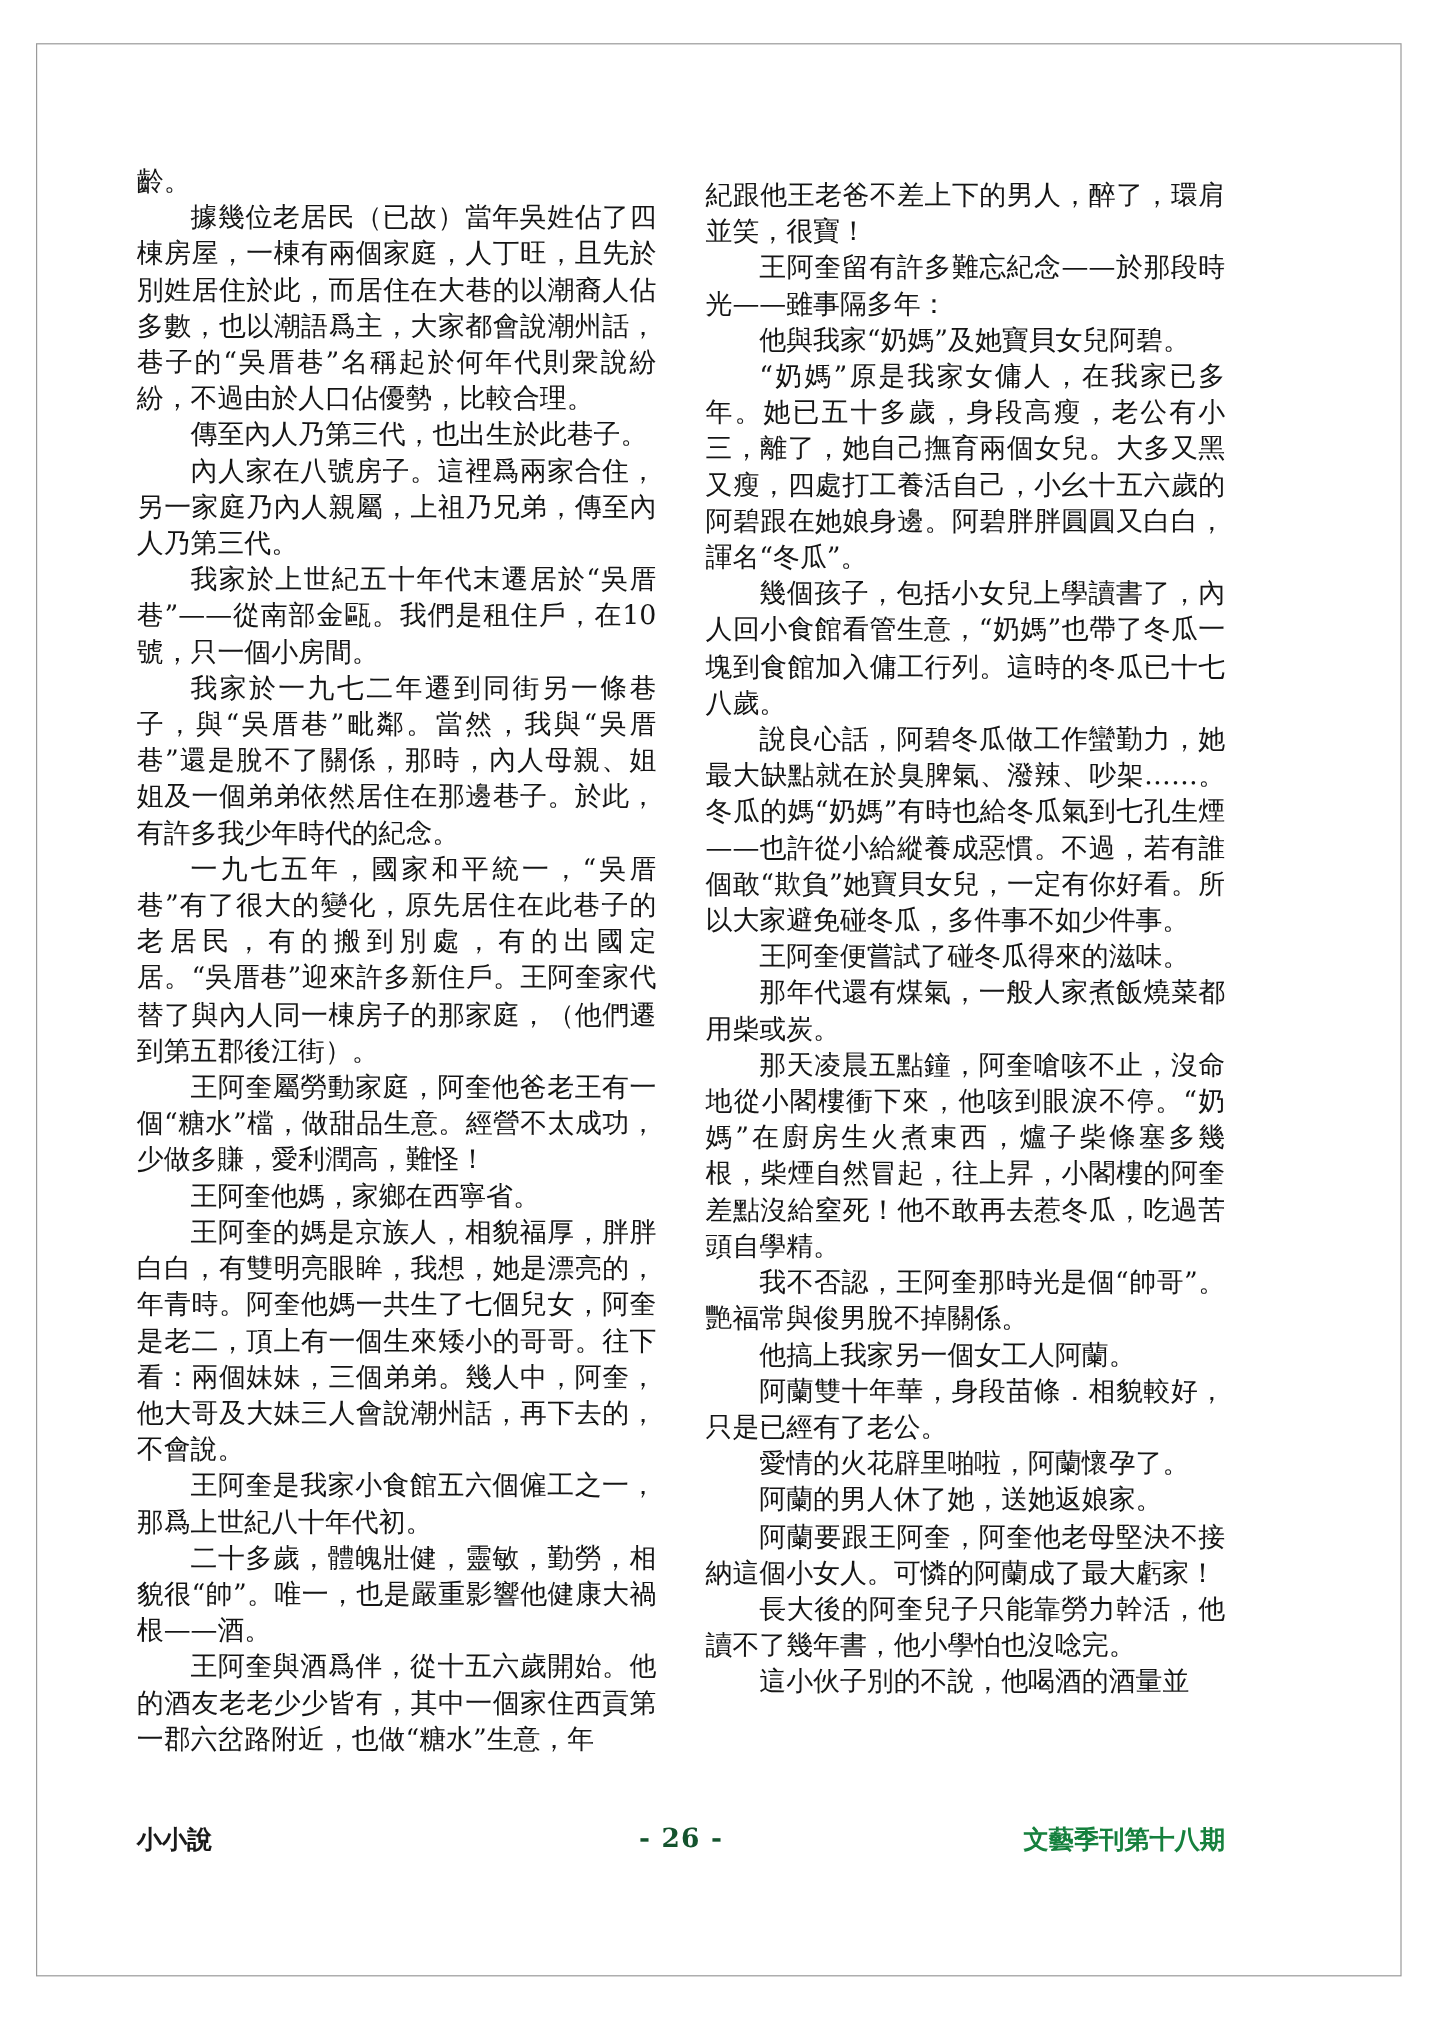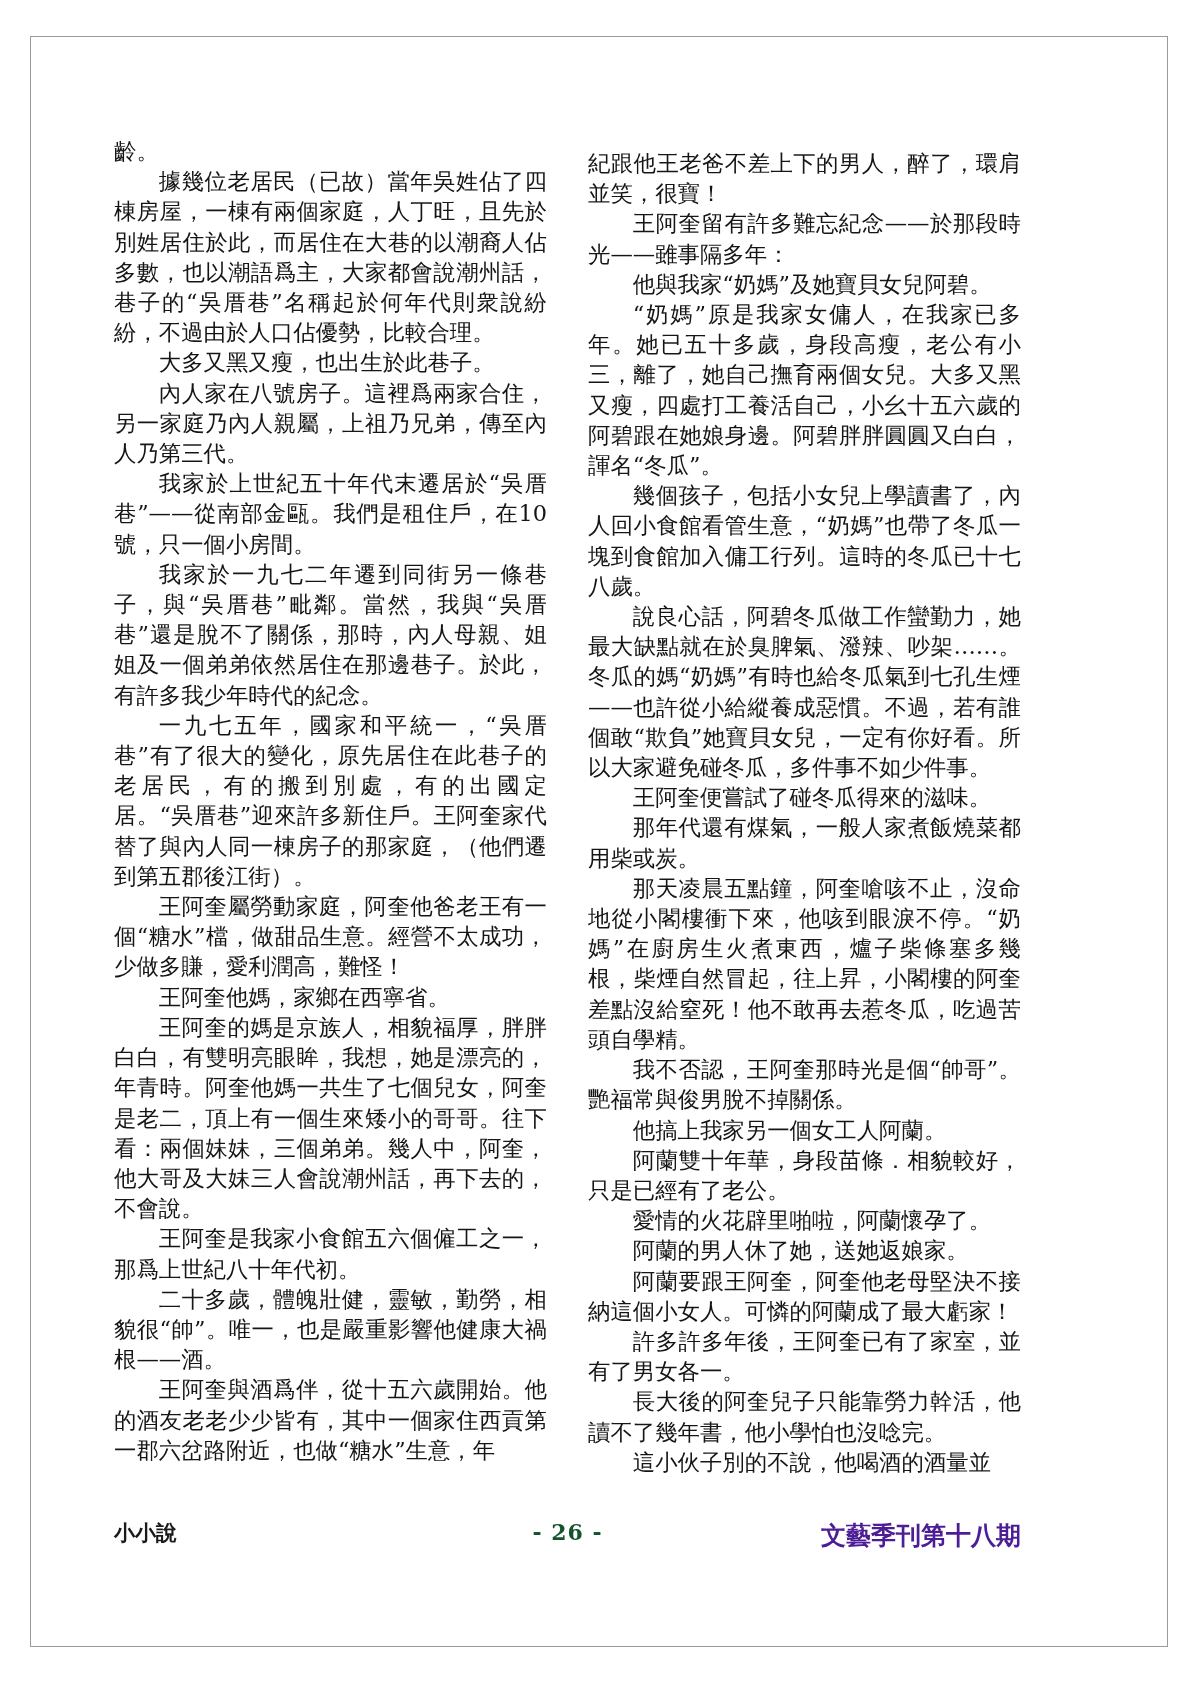--- a/index.html
+++ b/index.html
@@ -67,34 +67,34 @@
     font-size: 22px;
     letter-spacing: 1px;
     color: #14532d;
   }
   .footer-right {
     position: absolute;
     right: 0;
     top: 0;
     font-family: Liberation Sans, sans-serif;
     font-weight: 600;
-    font-size: 25px;
-    color: #4c1d95;
+    font-size: 21px;
+    color: #15803d;
   }
 </style>
 </head>
 <body>
 
 <div class="page">
   <div class="frame"></div>
 
   <div class="col col-left">
       <p class="para">齡。</p>
       <p class="para indent">據幾位老居民（已故）當年吳姓佔了四棟房屋，一棟有兩個家庭，人丁旺，且先於別姓居住於此，而居住在大巷的以潮裔人佔多數，也以潮語爲主，大家都會說潮州話，巷子的“吳厝巷”名稱起於何年代則衆說紛紛，不過由於人口佔優勢，比較合理。</p>
-      <p class="para indent">大多又黑又瘦，也出生於此巷子。</p>
+      <p class="para indent">傳至內人乃第三代，也出生於此巷子。</p>
       <p class="para indent">內人家在八號房子。這裡爲兩家合住，另一家庭乃內人親屬，上祖乃兄弟，傳至內人乃第三代。</p>
       <p class="para indent">我家於上世紀五十年代末遷居於“吳厝巷”——從南部金甌。我們是租住戶，在10號，只一個小房間。</p>
       <p class="para indent">我家於一九七二年遷到同街另一條巷子，與“吳厝巷”毗鄰。當然，我與“吳厝巷”還是脫不了關係，那時，內人母親、姐姐及一個弟弟依然居住在那邊巷子。於此，有許多我少年時代的紀念。</p>
       <p class="para indent">一九七五年，國家和平統一，“吳厝巷”有了很大的變化，原先居住在此巷子的老居民，有的搬到別處，有的出國定居。“吳厝巷”迎來許多新住戶。王阿奎家代替了與內人同一棟房子的那家庭，（他們遷到第五郡後江街）。</p>
       <p class="para indent">王阿奎屬勞動家庭，阿奎他爸老王有一個“糖水”檔，做甜品生意。經營不太成功，少做多賺，愛利潤高，難怪！</p>
       <p class="para indent">王阿奎他媽，家鄉在西寧省。</p>
       <p class="para indent">王阿奎的媽是京族人，相貌福厚，胖胖白白，有雙明亮眼眸，我想，她是漂亮的，年青時。阿奎他媽一共生了七個兒女，阿奎是老二，頂上有一個生來矮小的哥哥。往下看：兩個妹妹，三個弟弟。幾人中，阿奎，他大哥及大妹三人會說潮州話，再下去的，不會說。</p>
       <p class="para indent">王阿奎是我家小食館五六個僱工之一，那爲上世紀八十年代初。</p>
       <p class="para indent">二十多歲，體魄壯健，靈敏，勤勞，相貌很“帥”。唯一，也是嚴重影響他健康大禍根——酒。</p>
       <p class="para indent">王阿奎與酒爲伴，從十五六歲開始。他的酒友老老少少皆有，其中一個家住西貢第一郡六岔路附近，也做“糖水”生意，年</p>
@@ -109,21 +109,20 @@
       <p class="para indent">說良心話，阿碧冬瓜做工作蠻勤力，她最大缺點就在於臭脾氣、潑辣、吵架……。冬瓜的媽“奶媽”有時也給冬瓜氣到七孔生煙——也許從小給縱養成惡慣。不過，若有誰個敢“欺負”她寶貝女兒，一定有你好看。所以大家避免碰冬瓜，多件事不如少件事。</p>
       <p class="para indent">王阿奎便嘗試了碰冬瓜得來的滋味。</p>
       <p class="para indent">那年代還有煤氣，一般人家煮飯燒菜都用柴或炭。</p>
       <p class="para indent">那天凌晨五點鐘，阿奎嗆咳不止，沒命地從小閣樓衝下來，他咳到眼淚不停。“奶媽”在廚房生火煮東西，爐子柴條塞多幾根，柴煙自然冒起，往上昇，小閣樓的阿奎差點沒給窒死！他不敢再去惹冬瓜，吃過苦頭自學精。</p>
       <p class="para indent">我不否認，王阿奎那時光是個“帥哥”。艷福常與俊男脫不掉關係。</p>
       <p class="para indent">他搞上我家另一個女工人阿蘭。</p>
       <p class="para indent">阿蘭雙十年華，身段苗條．相貌較好，只是已經有了老公。</p>
       <p class="para indent">愛情的火花辟里啪啦，阿蘭懷孕了。</p>
       <p class="para indent">阿蘭的男人休了她，送她返娘家。</p>
       <p class="para indent">阿蘭要跟王阿奎，阿奎他老母堅決不接納這個小女人。可憐的阿蘭成了最大虧家！</p>
-      <p class="para indent">許多許多年後，王阿奎已有了家室，並有了男女各一。</p>
       <p class="para indent">長大後的阿奎兒子只能靠勞力幹活，他讀不了幾年書，他小學怕也沒唸完。</p>
       <p class="para indent">這小伙子別的不說，他喝酒的酒量並</p>
     </div>
 
   <div class="footer">
     <span class="footer-left">小小說</span>
     <span class="footer-center">- 26 -</span>
     <span class="footer-right">文藝季刊第十八期</span>
   </div>
 </div>

